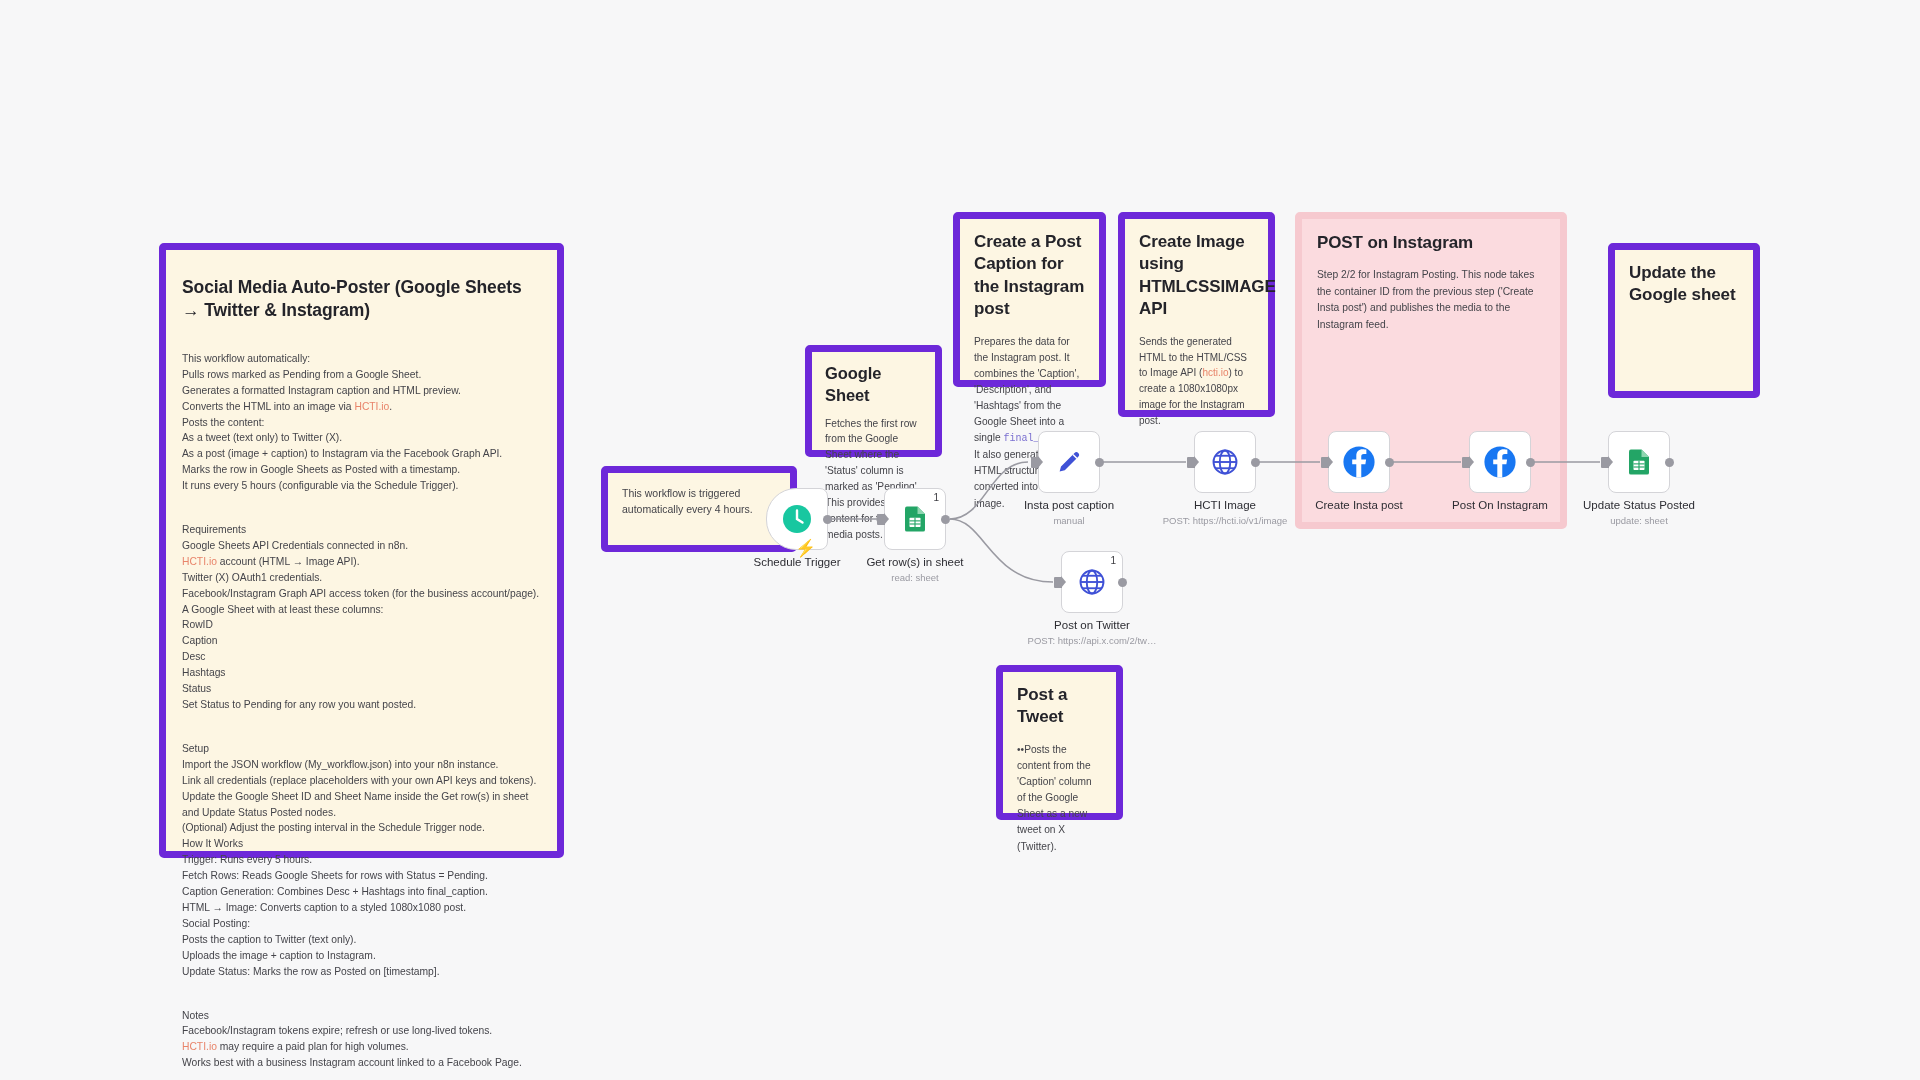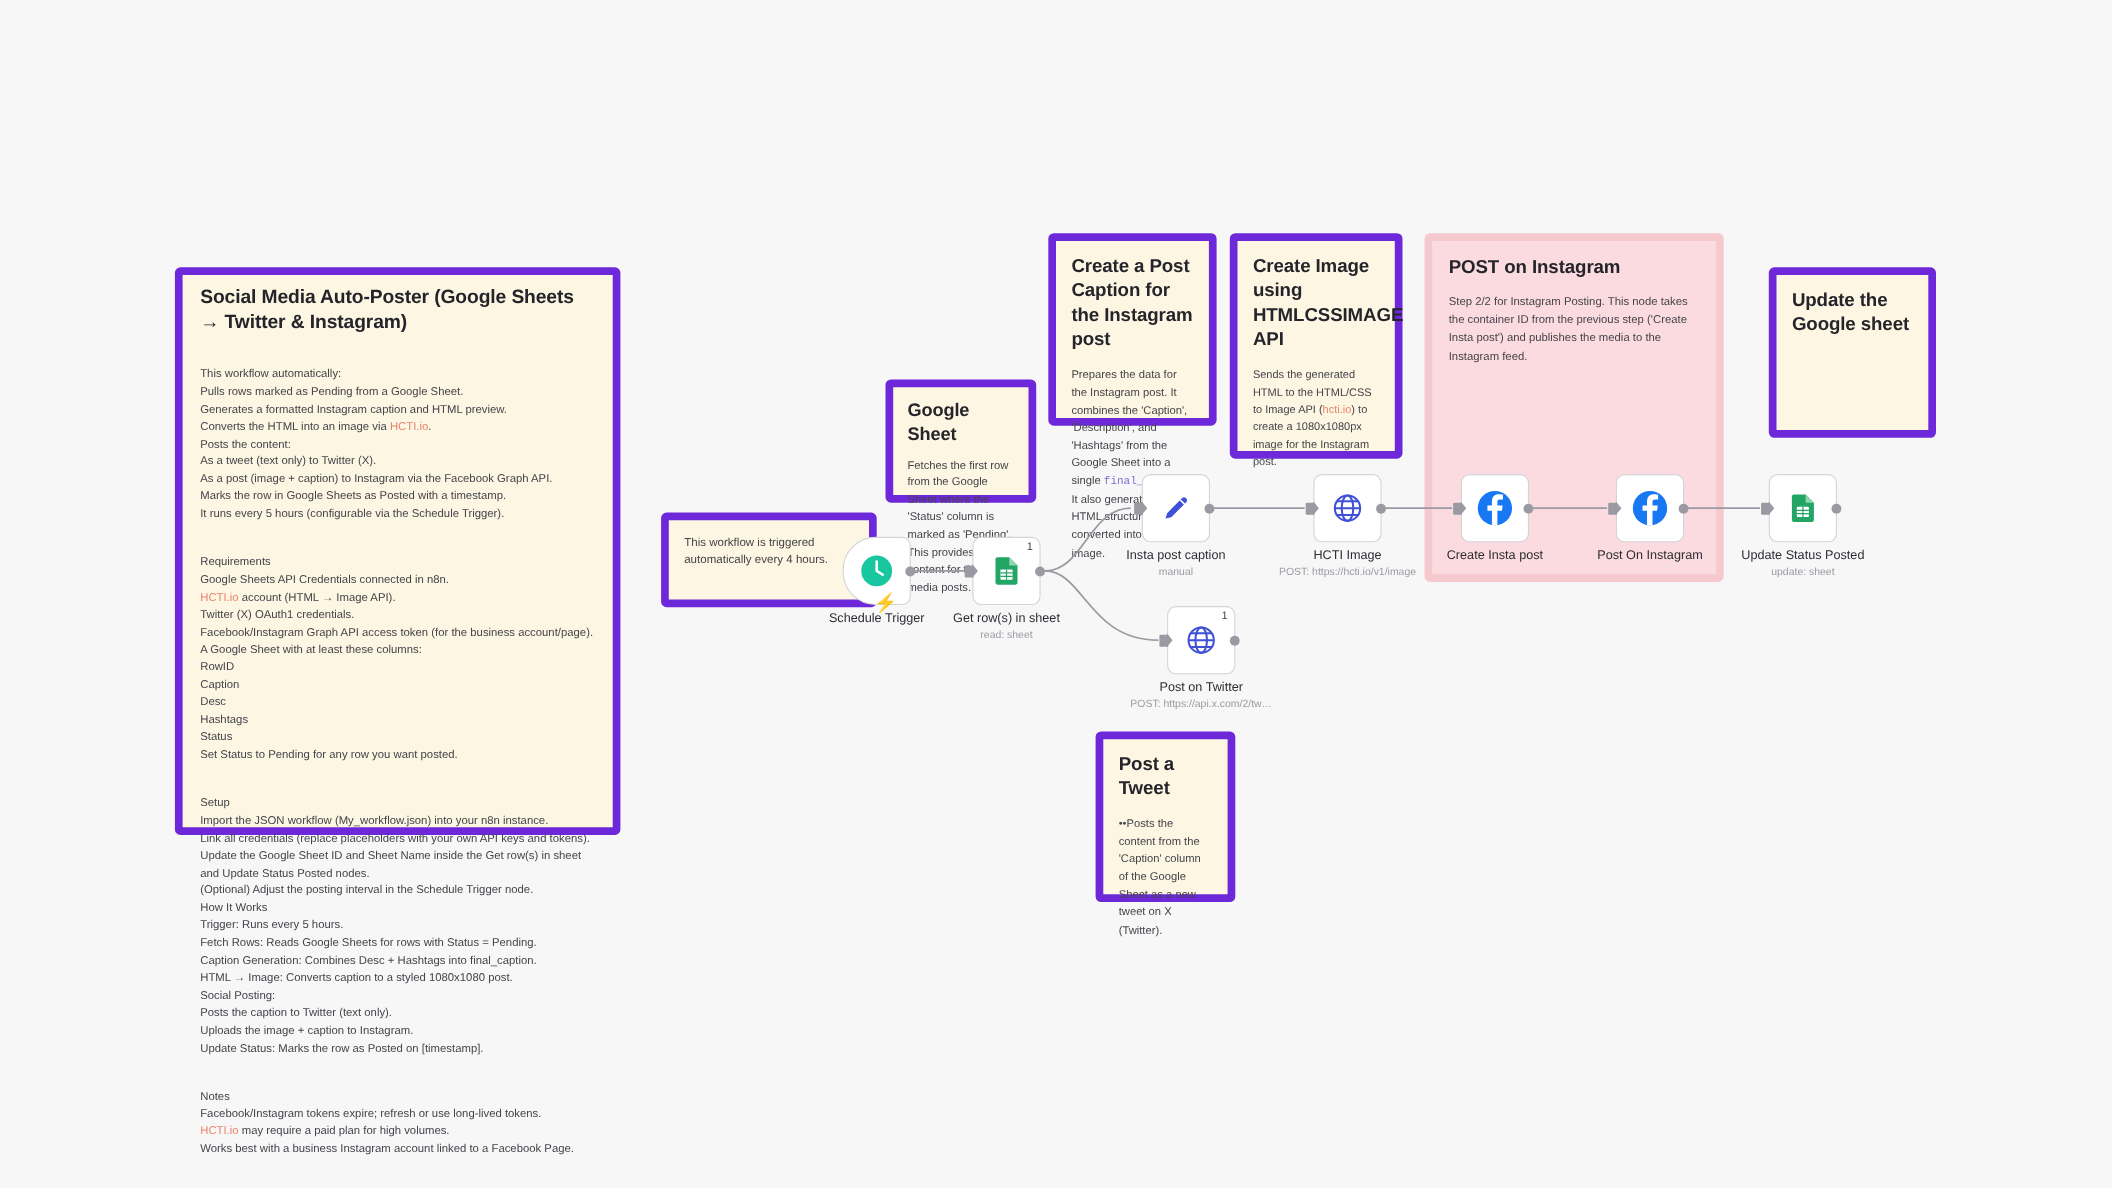--- a/index.html
+++ b/index.html
@@ -29,21 +29,21 @@
   .sticky p {
     font-size: 10.5px; line-height: 1.57; color: #44444a;
     white-space: pre-wrap;
   }
   .sticky p.tight { line-height: 1.52; }
   .sticky p + p { margin-top: 11px; }
   .lnk { color: #e8846a; }
   .mono { font-family: "Liberation Mono", monospace; color: #7a6fd0; font-size: 10px; }
 
   
-  #note-overview { left: 159px; top: 243px; width: 405px; height: 516px; padding: 8px 16px; }
+  #note-overview { left: 159px; top: 243px; width: 405px; height: 615px; padding: 26px 16px; }
   #note-overview h1 { font-size: 17.5px; line-height: 1.34; margin-bottom: 9px; }
   #note-overview p { font-size: 10.3px; line-height: 1.545; margin-top: 28px; }
 
   #note-trigger   { left: 601px; top: 466px; width: 196px; height: 86px; padding: 13px 14px; }
   #note-trigger p { font-size: 10.5px; line-height: 1.5; }
 
   #note-sheet     { left: 805px; top: 345px; width: 137px; height: 112px; padding: 11px 13px; }
   #note-sheet h1  { font-size: 16.5px; margin-bottom: 9px; }
   #note-sheet p   { font-size: 10.2px; line-height: 1.56; }
 

